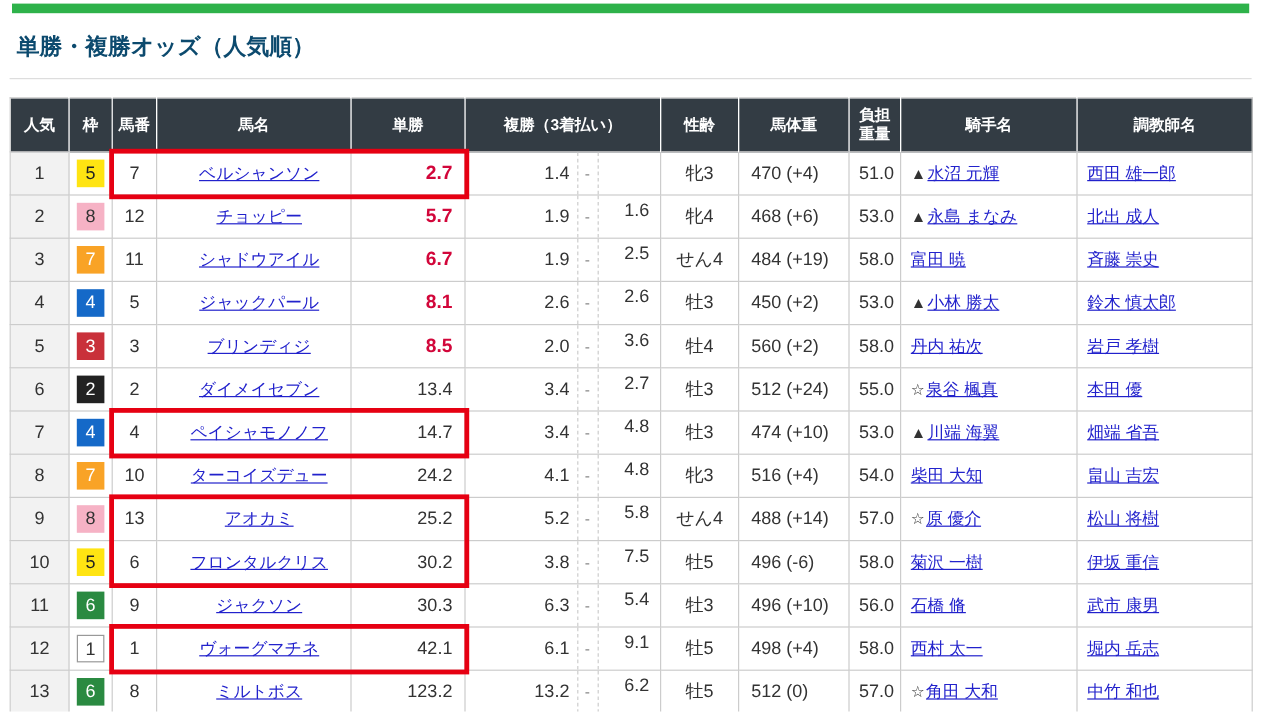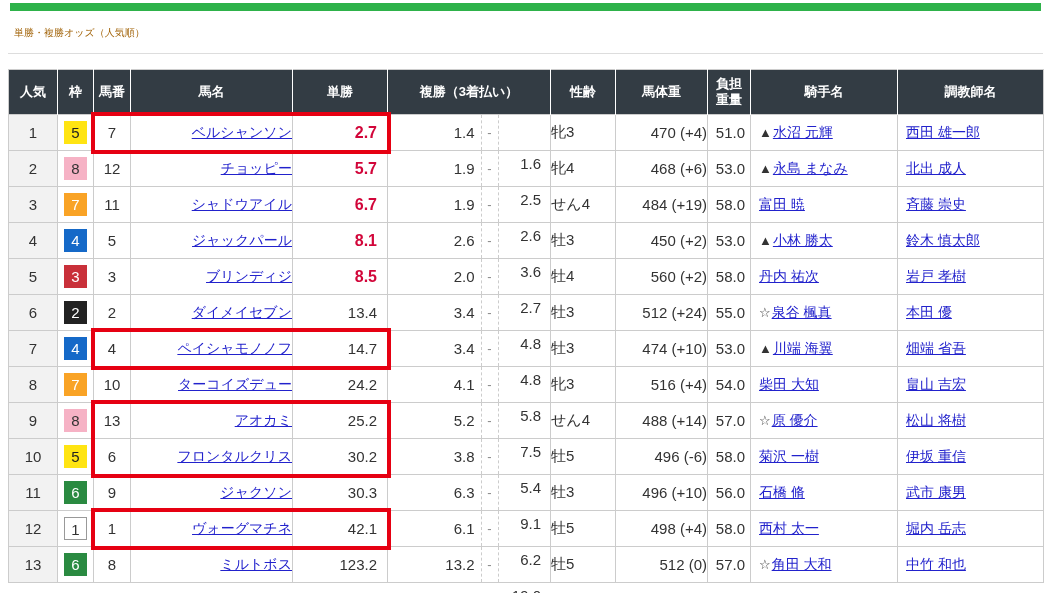--- a/index.html
+++ b/index.html
@@ -11,46 +11,46 @@
     --rank-bg:#f2f2f2;
     --border-gray:#ccc;
   }
   *{box-sizing:border-box;}
   html,body{margin:0;padding:0;}
   body{
     width:1051px;height:593px;overflow:hidden;background:#fff;
     font-family:"Liberation Sans","DejaVu Sans",sans-serif;color:#333;
   }
   .green-bar{height:8px;background:var(--accent-green);margin:3px 10px 0 10px;}
-  .page-title{font-size:10px;font-weight:normal;color:#a16207;margin:15px 0 0 14px;}
+  .page-title{font-size:19px;font-weight:bold;color:#0c4a6e;margin:15px 0 0 14px;}
   .divider{border:none;border-top:1px solid #ddd;margin:13px 8px 0 8px;}
   #table-wrap{position:relative;margin:15px 0 0 8px;width:1035px;}
   table{border-collapse:collapse;table-layout:fixed;width:1035px;border:1px solid var(--border-gray);}
   thead tr{height:45px;}
   thead th{
     background:var(--header-bg);color:#fff;font-size:13px;font-weight:bold;
     text-align:center;vertical-align:middle;padding:2px 3px;line-height:1.25;
   }
   thead th + th{border-left:1px solid #fff;}
   tbody tr{height:35.4px;}
   tbody td{border:1px solid var(--border-gray);font-size:15px;vertical-align:middle;padding:0;}
   a{color:var(--link-blue);text-decoration:underline;font-size:14px;}
   .c-rank{background:var(--rank-bg);text-align:center;}
   .c-frame{text-align:center;}
   .frame-box{display:inline-block;width:23px;height:23px;line-height:23px;font-size:15px;text-align:center;vertical-align:middle;}
   .c-num{text-align:center;}
-  .c-name{text-align:right;padding-left:9px;}
+  .c-name{text-align:center;padding-left:9px;}
   .c-win{text-align:right;padding-right:10px;}
   .c-win.hot{color:var(--hot-red);font-weight:bold;font-size:16px;}
   .c-place .place-flex{display:flex;align-items:stretch;height:35px;}
   .pmin{flex:1;text-align:right;padding-right:6px;display:flex;align-items:center;justify-content:flex-end;margin-left:44px;}
   .pdash{width:18px;border-left:1px dashed #ccc;border-right:1px dashed #ccc;color:#888;font-size:13px;display:flex;align-items:center;justify-content:center;}
   .pmax{flex:1;text-align:center;padding-right:9px;display:flex;align-items:center;justify-content:flex-end;margin-top:48px;}
-  .c-sa{}
-  .c-wt{text-align:right;padding-left:10px;}
+  .c-sa{text-align:center;}
+  .c-wt{text-align:left;padding-left:10px;}
   .c-imp{text-align:right;padding-right:5px;}
   .c-jockey,.c-trainer{text-align:left;padding-left:8px;margin-left:25px;}
   .mark{color:#333;font-size:13px;margin-right:1px;text-decoration:none;}
   .hl-box{position:absolute;border:4px solid var(--highlight-red);pointer-events:none;}
 </style>
 </head>
 <body>
 
 <div class="green-bar"></div>
 <h1 class="page-title">単勝・複勝オッズ（人気順）</h1>

